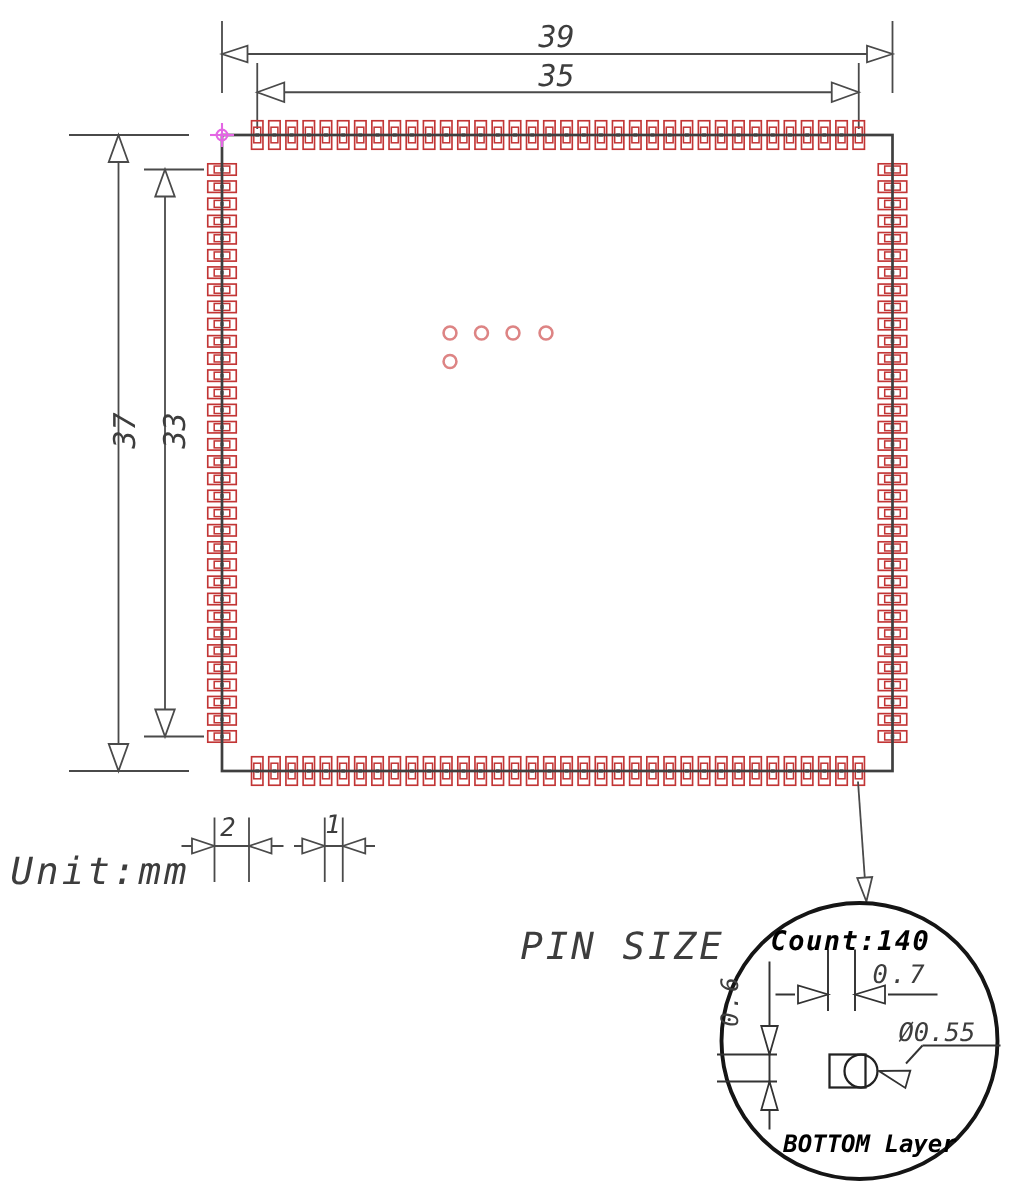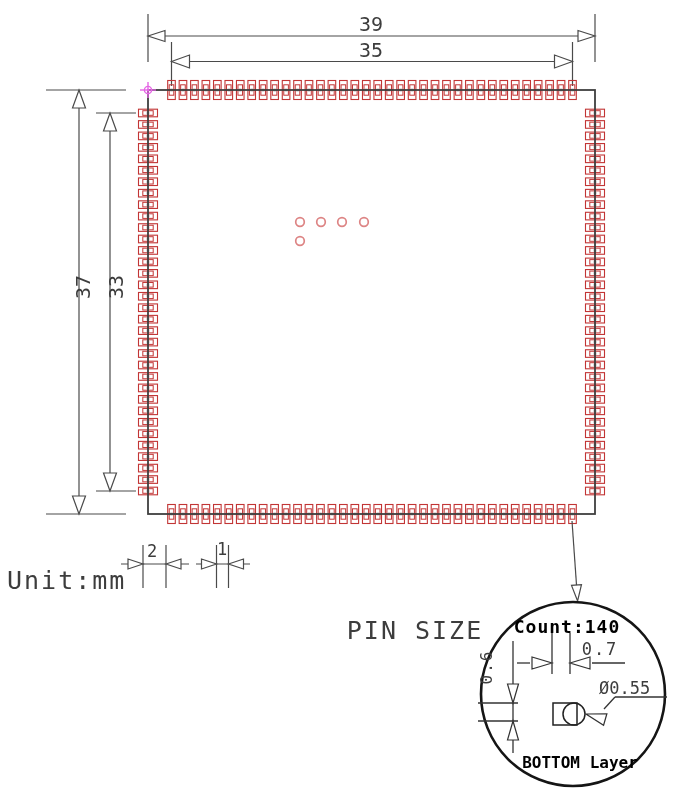--- a/index.html
+++ b/index.html
@@ -1,17 +1,17 @@
 <!DOCTYPE html>
 <html><head>
 <meta charset="utf-8">
 <style>
   html,body{margin:0;padding:0;background:#ffffff;}
   #stage{position:relative;width:675px;height:797px;background:#ffffff;overflow:hidden;
-         font-family:"DejaVu Sans Mono", monospace;}
+         font-family:"DejaVu Sans Mono", monospace;font-style:italic;}
   svg{display:block}
   text{fill:#3d3d3d;}
   .bold{font-weight:bold;fill:#000;}
 </style>
 </head>
 <body>
 
 <div id="stage">
 <svg id="cad" width="675" height="797" viewBox="0 0 675 797">
 

